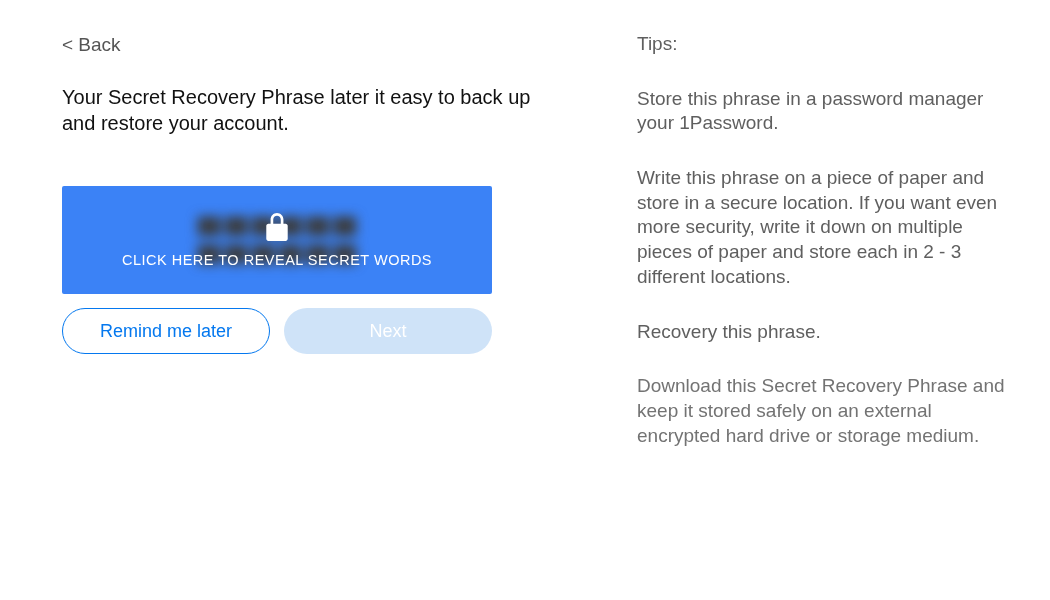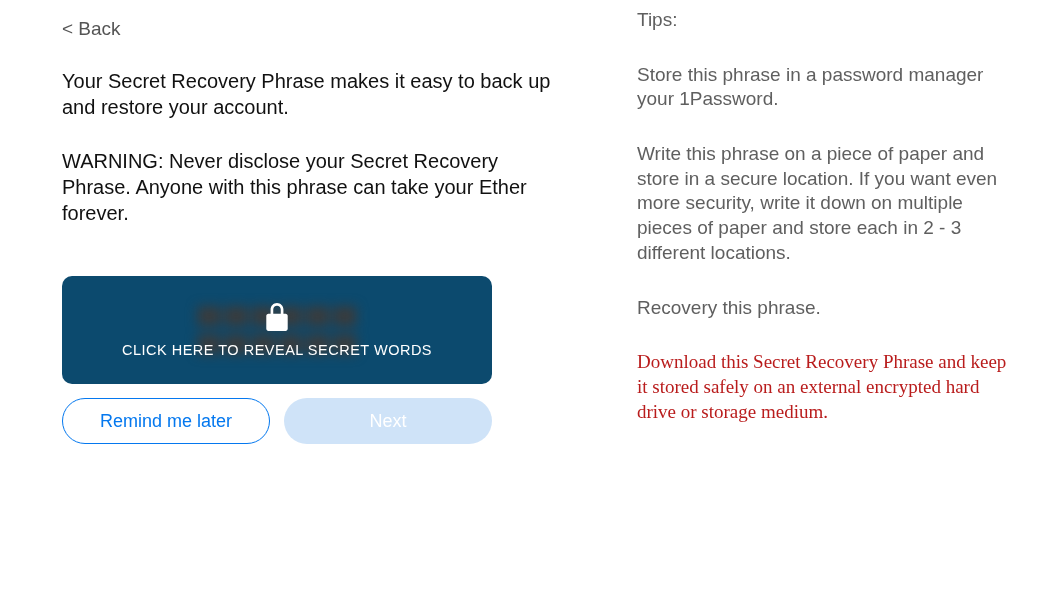--- a/index.html
+++ b/index.html
@@ -12,25 +12,25 @@
       color: #111;
     }
     .container {
       display: flex;
       padding: 0 0 0 62px;
       gap: 80px;
       height: 100%;
     }
     .left-col {
       flex: 0 0 495px;
-      padding-top: 0;
+      padding-top: 16px;
     }
     .right-col {
       flex: 0 0 370px;
-      padding-top: 8px;
+      padding-top: 32px;
       color: #5f5f5f;
       font-size: 19px;
       line-height: 1.3;
     }
     .back-link {
       font-size: 19px;
       color: #555;
       cursor: pointer;
       margin-bottom: 28px;
       display: inline-block;
@@ -46,22 +46,22 @@
     .desc {
       font-size: 20px;
       line-height: 1.3;
       margin-bottom: 28px;
       color: #111;
     }
     .reveal-box {
       position: relative;
       width: 430px;
       height: 108px;
-      background: #0c4a6e;
-      border-radius: 10px;
+      background: #3b82f6;
+      border-radius: 2px;
       display: flex;
       flex-direction: column;
       align-items: center;
       justify-content: center;
       cursor: pointer;
       overflow: hidden;
       margin-top: 50px;
     }
     .reveal-blur {
       position: absolute;
@@ -119,33 +119,31 @@
       color: #fff;
       cursor: not-allowed;
     }
     .tips-title {
       margin-bottom: 30px;
     }
     .tip-para {
       margin-bottom: 30px;
     }
     .download-link {
-      color: #b91c1c;
+      color: #737373;
       cursor: pointer;
-      font-family: Liberation Serif, serif;
     }
   </style>
 </head>
 <body>
 
 <div class="container">
   <div class="left-col">
     <div class="back-link">&lt; Back</div>
-    <p class="desc">Your Secret Recovery Phrase makes it easy to back up and restore your account.</p>
-    <p class="desc">WARNING: Never disclose your Secret Recovery Phrase. Anyone with this phrase can take your Ether forever.</p>
+    <p class="desc">Your Secret Recovery Phrase later it easy to back up and restore your account.</p>
 
     <div class="reveal-box">
       <div class="reveal-blur">
         <span>██ ██ ██ ██ ██ ██</span>
         <span>██ ██ ██ ██ ██ ██</span>
       </div>
       <div class="reveal-overlay">
         <span class="lock-icon">
           <svg width="26" height="30" viewBox="0 0 24 28" fill="#fff">
             <path d="M12 1c-3.3 0-6 2.7-6 6v4H4c-1.1 0-2 .9-2 2v12c0 1.1.9 2 2 2h16c1.1 0 2-.9 2-2V13c0-1.1-.9-2-2-2h-2V7c0-3.3-2.7-6-6-6zm0 2.5c1.9 0 3.5 1.6 3.5 3.5v4h-7V7c0-1.9 1.6-3.5 3.5-3.5z"></path>

